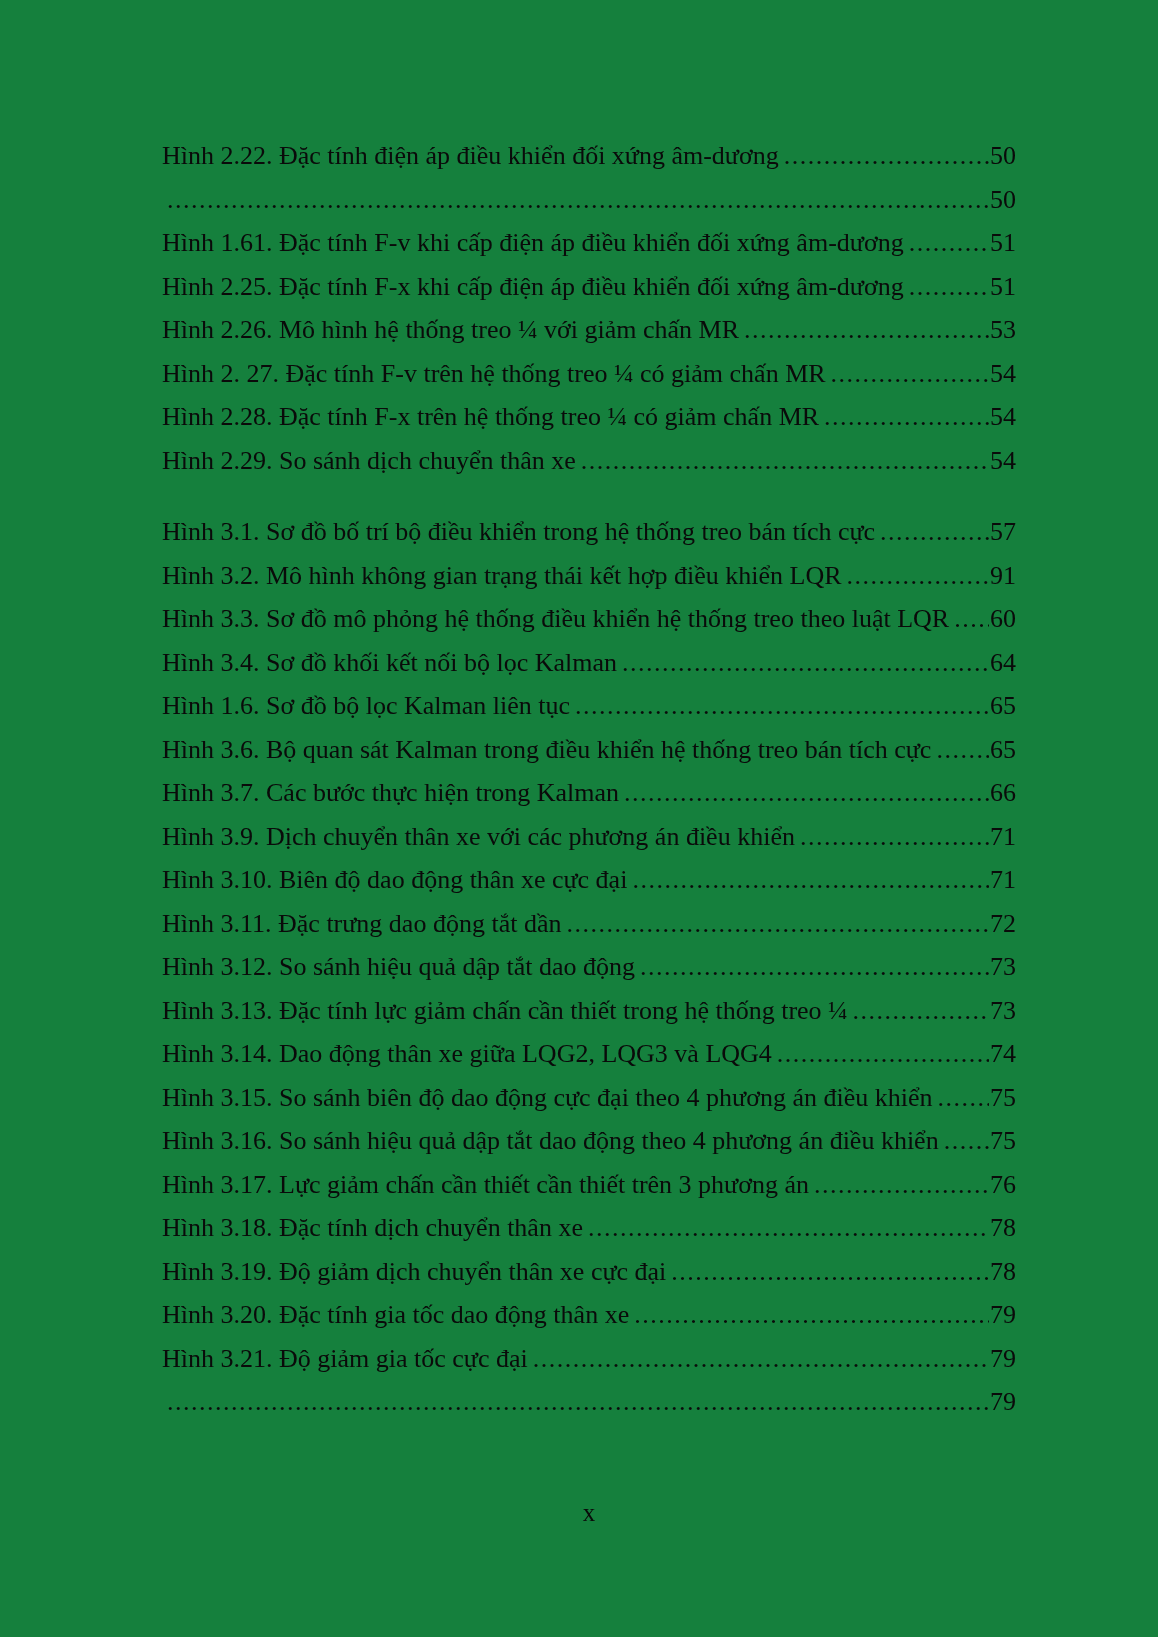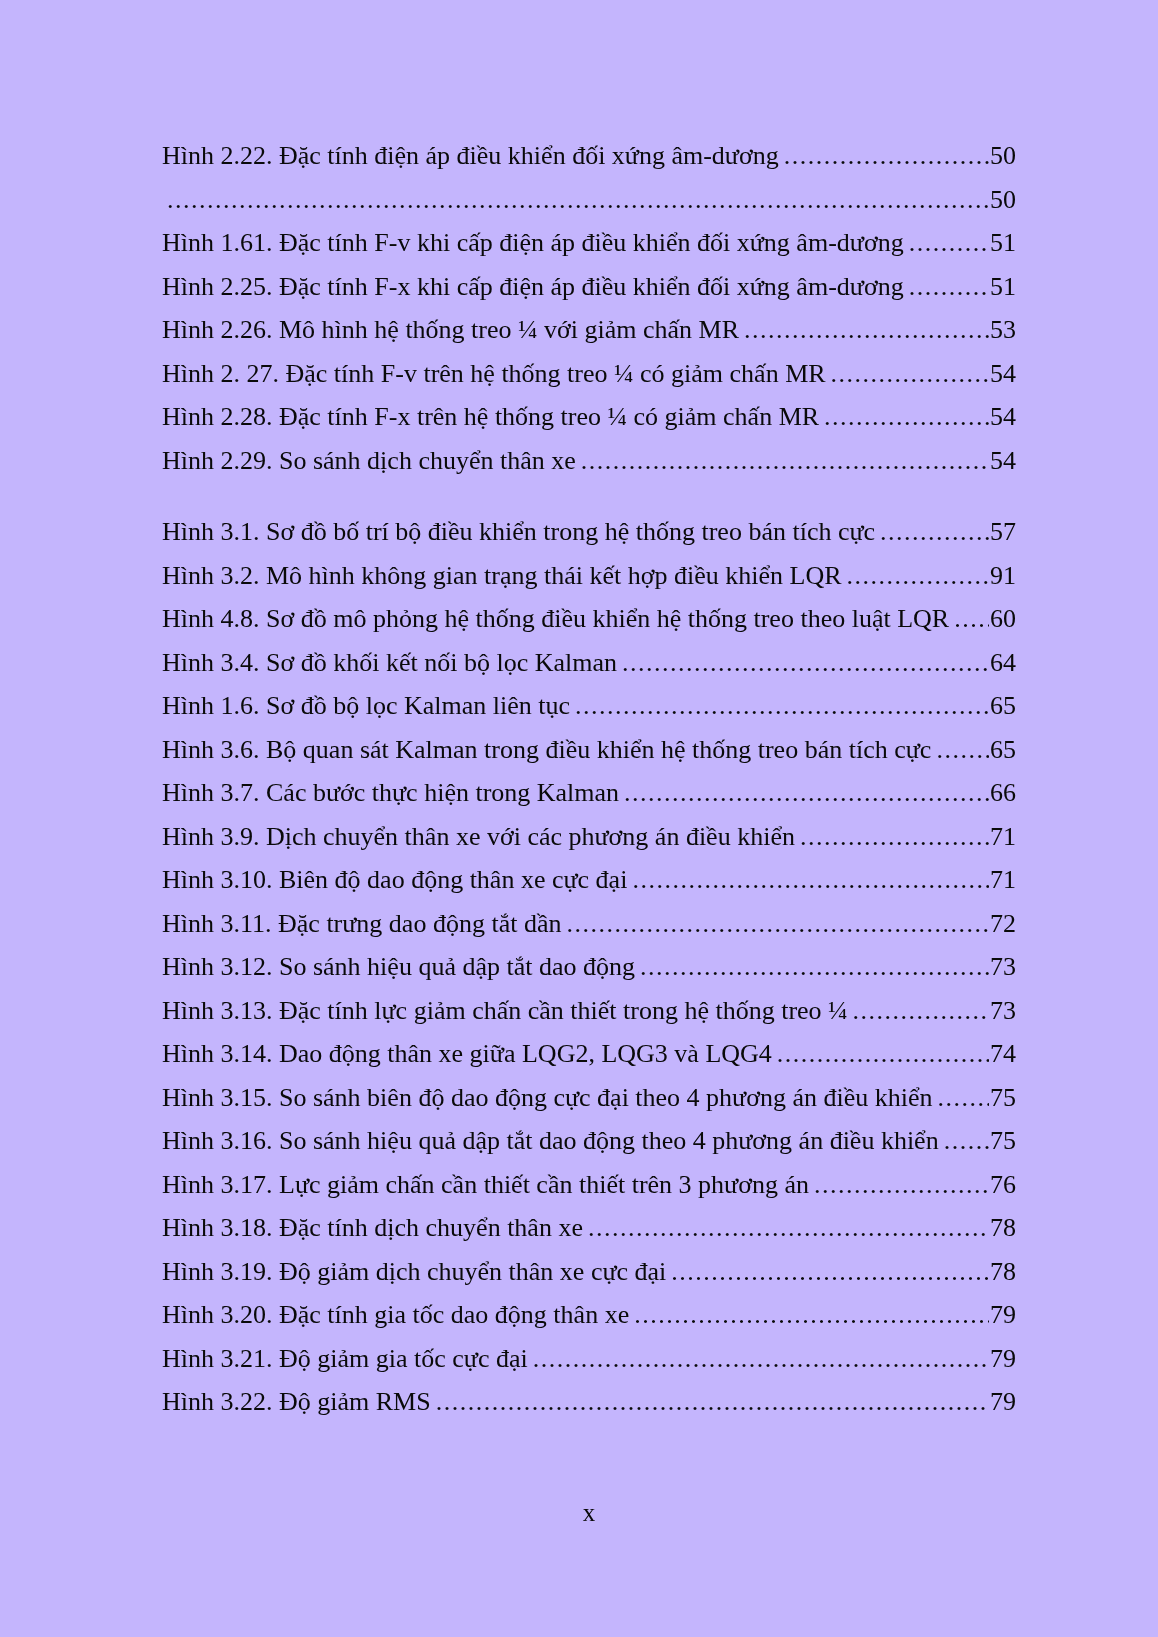--- a/index.html
+++ b/index.html
@@ -4,21 +4,21 @@
 <style>
   html, body {
     margin: 0;
     padding: 0;
     background: #e8e8e8;
   }
   .page {
     position: relative;
     width: 1158px;
     height: 1637px;
-    background: #c4b5fd;
+    background: #15803d;
     font-family: "Liberation Serif", "DejaVu Serif", serif;
     color: #0a0a0a;
     overflow: hidden;
     margin: 0 auto;
   }
   .content {
     position: absolute;
     left: 162px;
     top: 134px;
     width: 854px;
@@ -121,21 +121,21 @@
           <span class="toc-page">57</span>
         </div>
 
         <div class="toc-entry">
           <span class="toc-text">Hình 3.2. Mô hình không gian trạng thái kết hợp điều khiển LQR</span>
           <span class="toc-dots"></span>
           <span class="toc-page">91</span>
         </div>
 
         <div class="toc-entry">
-          <span class="toc-text">Hình 4.8. Sơ đồ mô phỏng hệ thống điều khiển hệ thống treo theo luật LQR</span>
+          <span class="toc-text">Hình 3.3. Sơ đồ mô phỏng hệ thống điều khiển hệ thống treo theo luật LQR</span>
           <span class="toc-dots"></span>
           <span class="toc-page">60</span>
         </div>
 
         <div class="toc-entry">
           <span class="toc-text">Hình 3.4. Sơ đồ khối kết nối bộ lọc Kalman</span>
           <span class="toc-dots"></span>
           <span class="toc-page">64</span>
         </div>
 
@@ -230,21 +230,20 @@
           <span class="toc-page">79</span>
         </div>
 
         <div class="toc-entry">
           <span class="toc-text">Hình 3.21. Độ giảm gia tốc cực đại</span>
           <span class="toc-dots"></span>
           <span class="toc-page">79</span>
         </div>
 
         <div class="toc-entry">
-          <span class="toc-text">Hình 3.22. Độ giảm RMS</span>
           <span class="toc-dots"></span>
           <span class="toc-page">79</span>
         </div>
       </section>
 
   </div>
 
   <div class="footer">
     <span>x</span>
   </div>

